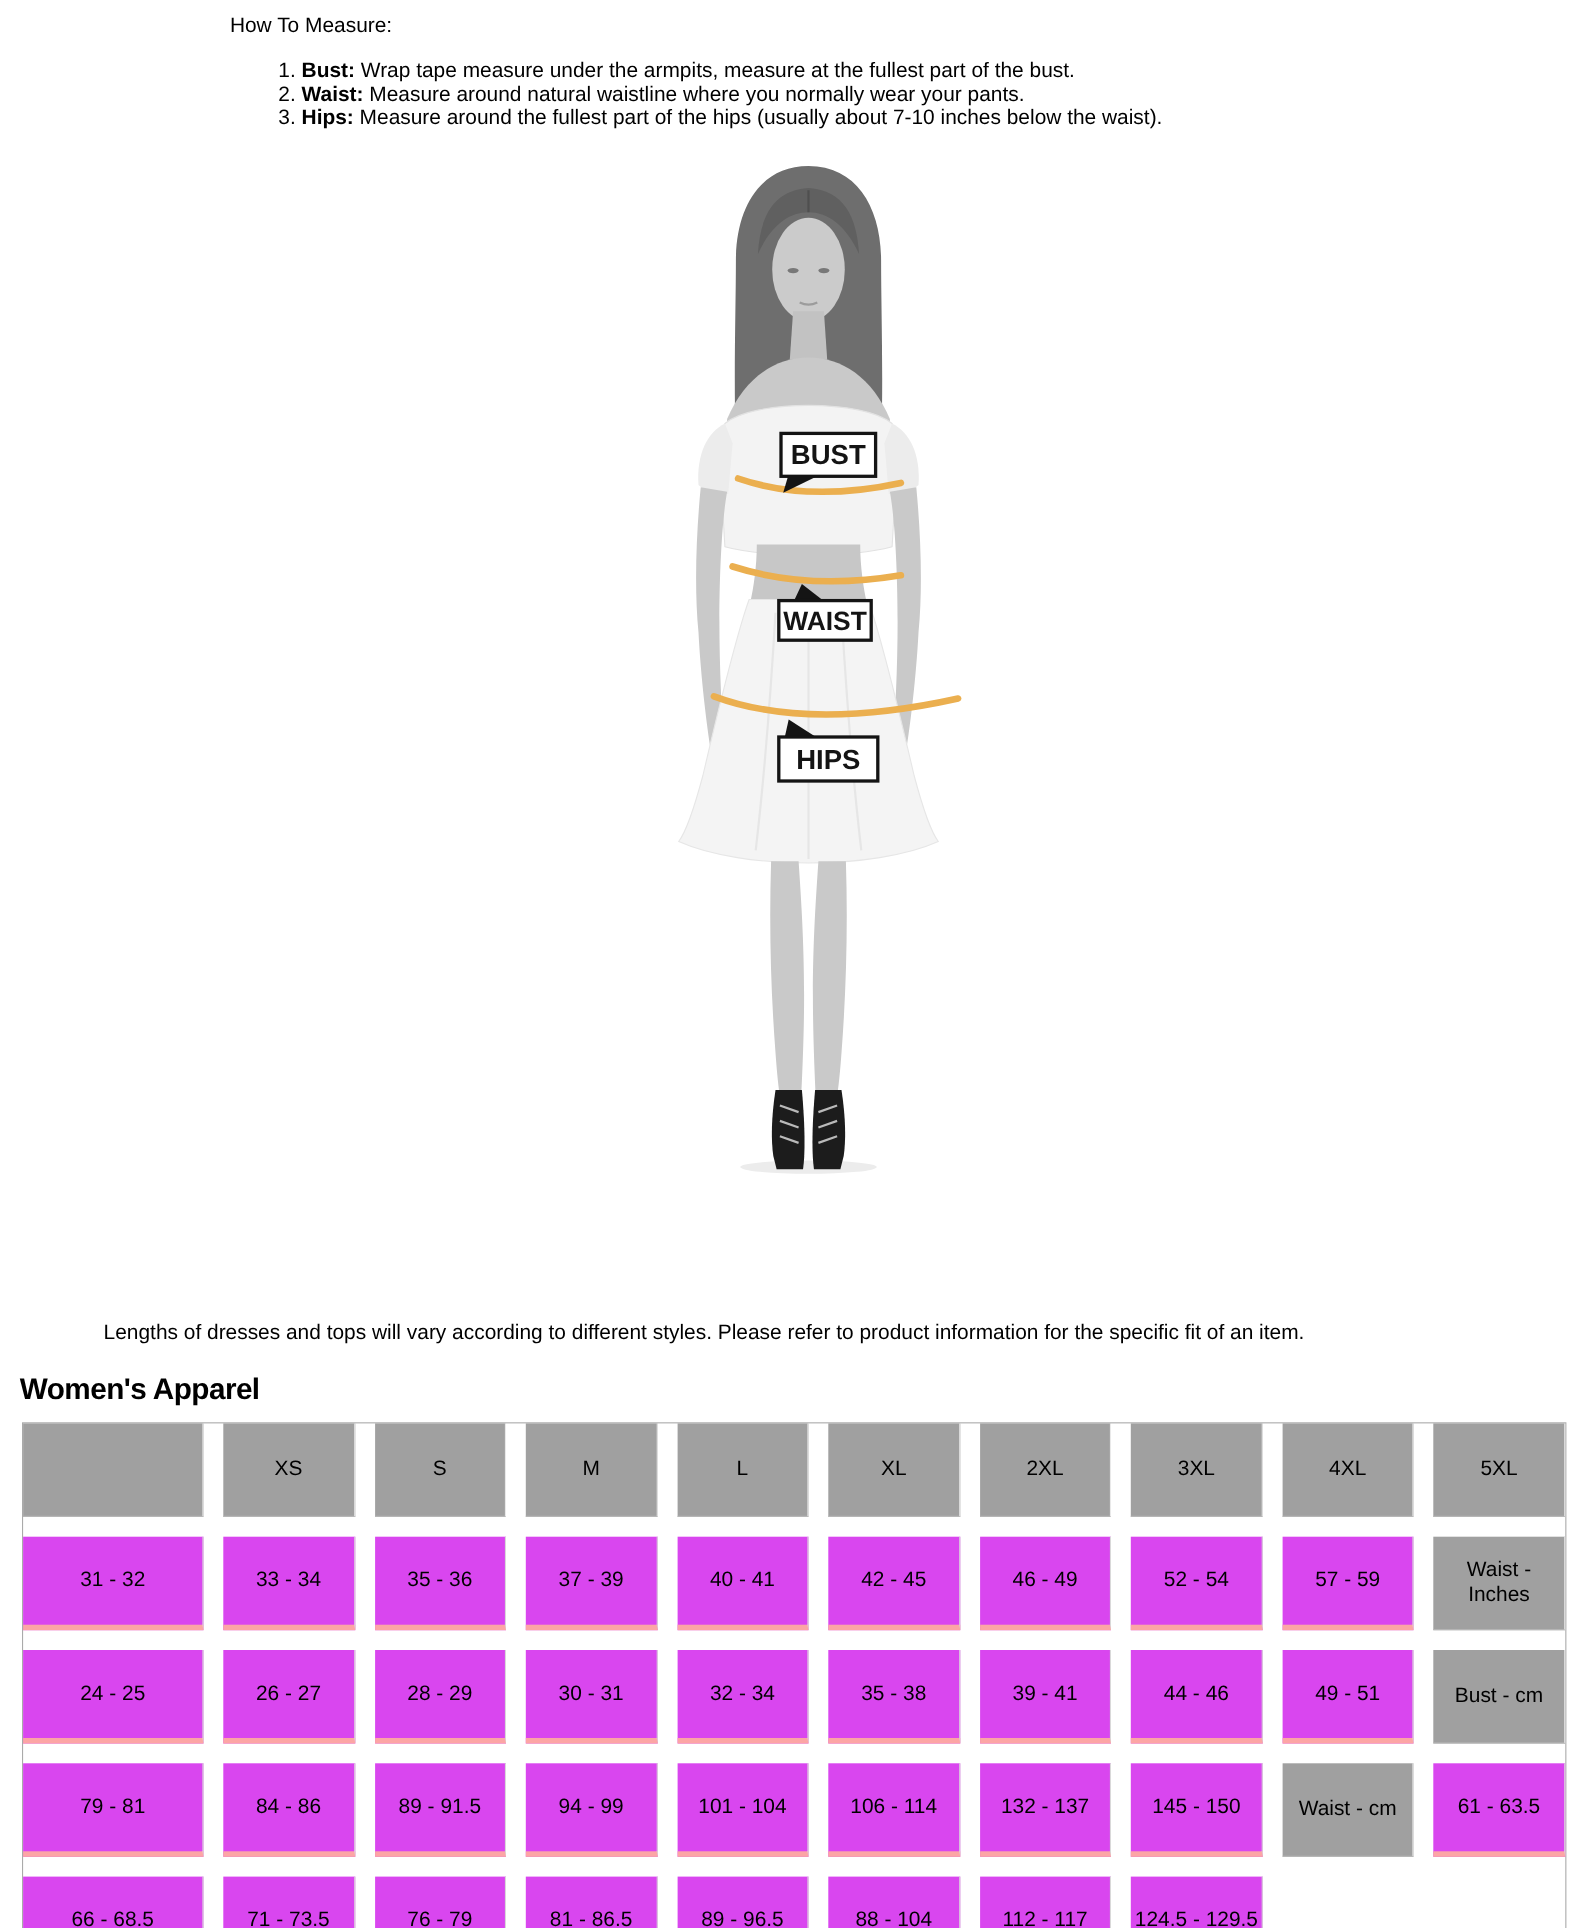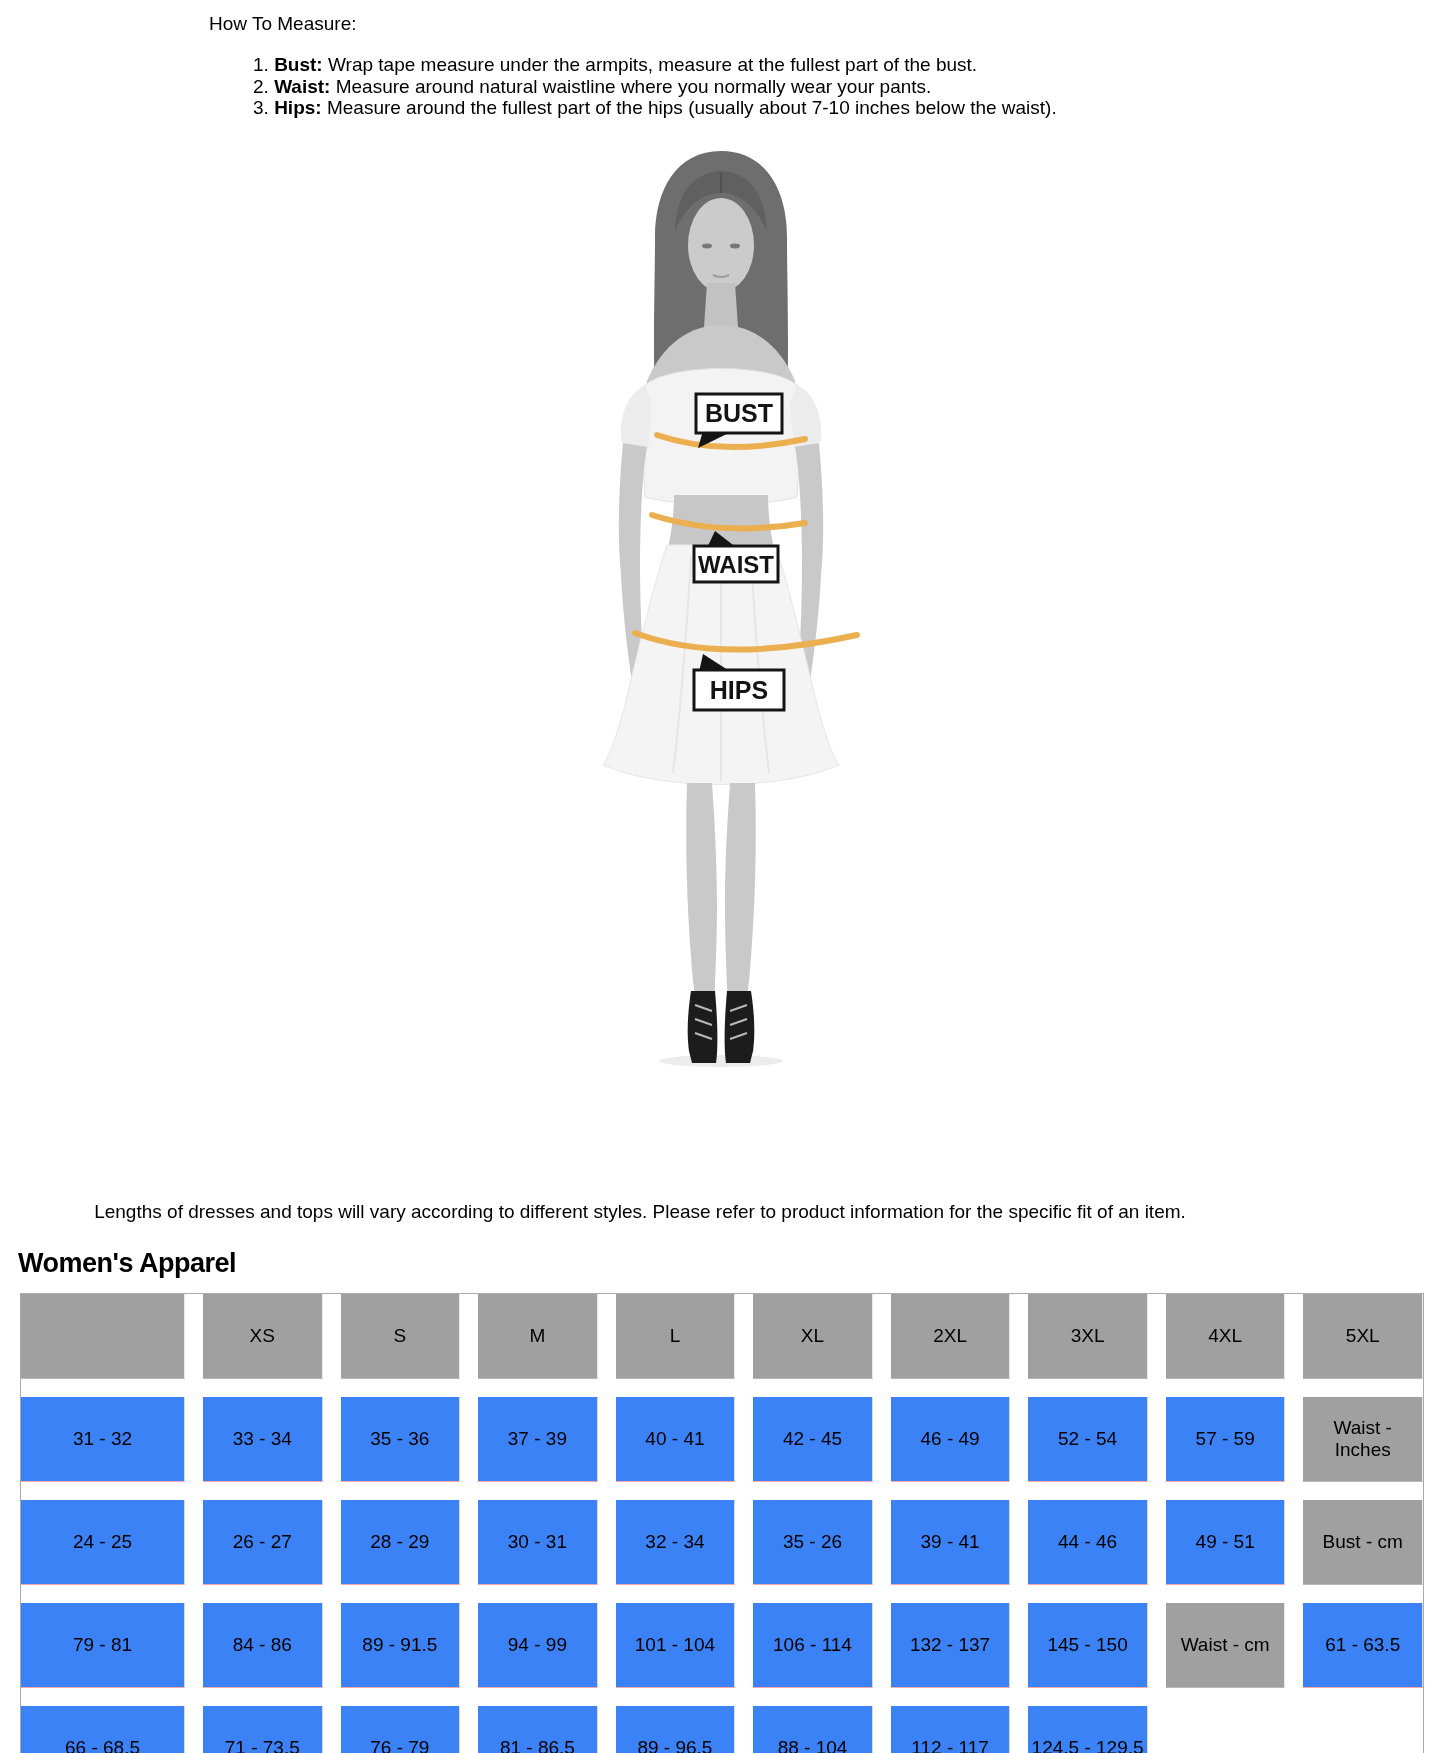--- a/index.html
+++ b/index.html
@@ -17,25 +17,25 @@
   }
   .chart-title { position:absolute; left:18px; top:1248px; font-size:27px; font-weight:bold; letter-spacing:-0.5px; }
   .size-table {
     position:absolute; left:20px; top:1293px; width:1404px;
     display:grid; grid-template-columns:164px repeat(9, 1fr);
     grid-auto-rows:85px; font-size:19px;
     border:1px solid #aaaaaa; background:#fff;gap:18px;
   }
   .size-table .cell {
     display:flex; align-items:center; justify-content:center;
-    border-right:1px solid #d9d9d9; border-bottom:1px solid #fca5a5;
-    padding:0 2px; text-align:center; background:#3b82f6;
+    border-right:1px solid #d9d9d9; border-bottom:5px solid #fca5a5;
+    padding:0 2px; text-align:center; background:#d946ef;
   }
   .size-table .hdr { background:#a0a0a0; border-right:1px solid #e9e9e9; border-bottom:1px solid #b7b7b7; }
-  .figure-wrap { position:absolute; left:541px; top:145px; width:360px; height:925px; }
+  .figure-wrap { position:absolute; left:555px; top:145px; width:360px; height:925px; }
   svg text.tag {
     font-family:"Liberation Sans", sans-serif;
     font-weight:600; fill:#141414;
   }
 </style>
 </head>
 <body>
 
 <div class="howto-title">How To Measure:</div>
 
@@ -128,21 +128,21 @@
     <div class="cell">42 - 45</div>
     <div class="cell">46 - 49</div>
     <div class="cell">52 - 54</div>
     <div class="cell">57 - 59</div>
     <div class="cell hdr">Waist - Inches</div>
     <div class="cell">24 - 25</div>
     <div class="cell">26 - 27</div>
     <div class="cell">28 - 29</div>
     <div class="cell">30 - 31</div>
     <div class="cell">32 - 34</div>
-    <div class="cell">35 - 26</div>
+    <div class="cell">35 - 38</div>
     <div class="cell">39 - 41</div>
     <div class="cell">44 - 46</div>
     <div class="cell">49 - 51</div>
     <div class="cell hdr">Bust - cm</div>
     <div class="cell">79 - 81</div>
     <div class="cell">84 - 86</div>
     <div class="cell">89 - 91.5</div>
     <div class="cell">94 - 99</div>
     <div class="cell">101 - 104</div>
     <div class="cell">106 - 114</div>

